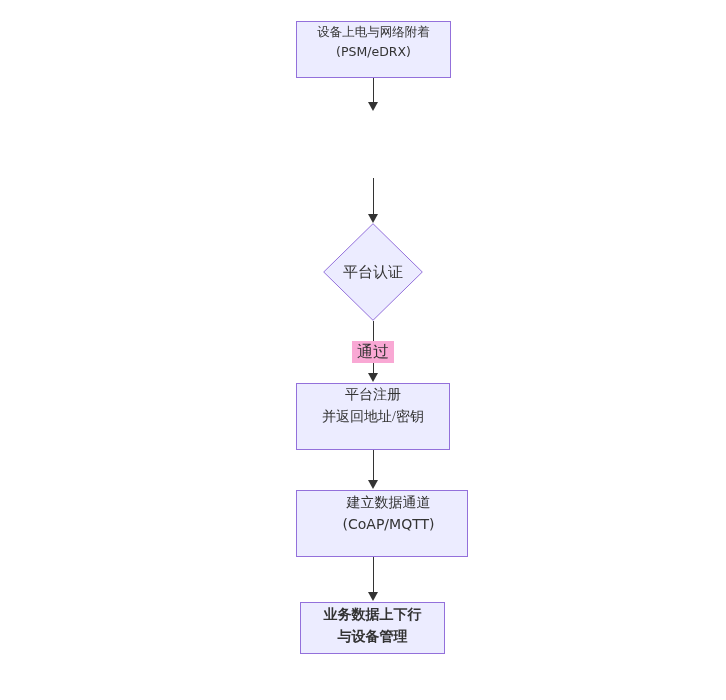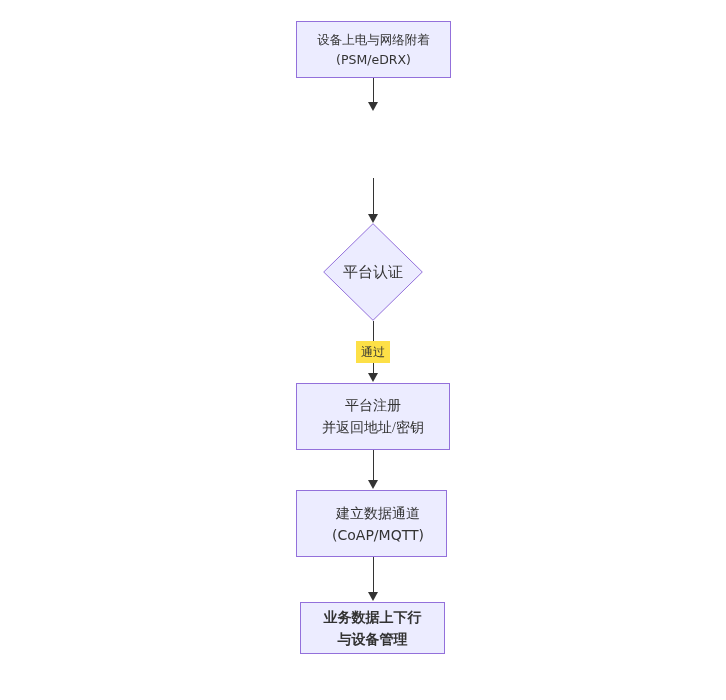--- a/index.html
+++ b/index.html
@@ -16,31 +16,31 @@
 
   
   .node {
     position: absolute;
     background: #ECECFF;
     border: 1px solid #9370DB;
     color: #333333;
     display: flex;
     flex-direction: column;
     align-items: center;
-    justify-content: center;
+    justify-content: flex-start;
     text-align: center;
     font-size: 14px;
     line-height: 22px;
   }
   .node .node-line { white-space: nowrap; }
 
   #node-power    { left: 296px; top:  21px; width: 155px; height: 57px; font-size: 12.5px; line-height: 20px; }
   #node-boot     { left: 300px; top: 112px; width: 147px; height: 66px; }
   #node-register { left: 296px; top: 383px; width: 154px; height: 67px; font-family: Liberation Serif, serif; }
-  #node-channel  { left: 296px; top: 490px; width: 151px; height: 67px; padding-left: 13px; }
+  #node-channel  { left: 296px; top: 490px; width: 172px; height: 67px; padding-left: 13px; }
   #node-business { left: 300px; top: 602px; width: 145px; height: 52px; font-weight: bold; }
 
   
   .diamond-wrap {
     position: absolute;
     left: 323px; top: 223px;
     width: 100px; height: 98px;
   }
   .diamond-wrap svg { display: block; width: 100%; height: 100%; }
   .diamond-label {
@@ -76,23 +76,23 @@
   #arrow-3 { top: 321px; height: 61px; }
   #arrow-4 { top: 450px; height: 39px; }
   #arrow-5 { top: 557px; height: 44px; }
 
   
   .edge-label {
     position: absolute;
     left: 373px;
     top: 341px;
     transform: translateX(-50%);
-    background: #fde047;
+    background: #f9a8d4;
     color: #333333;
-    font-size: 12px;
+    font-size: 16px;
     line-height: 18px;
     padding: 2px 5px;
     white-space: nowrap;
     z-index: 2;
   }
 </style>
 </head>
 <body>
 
 <div class="canvas">

